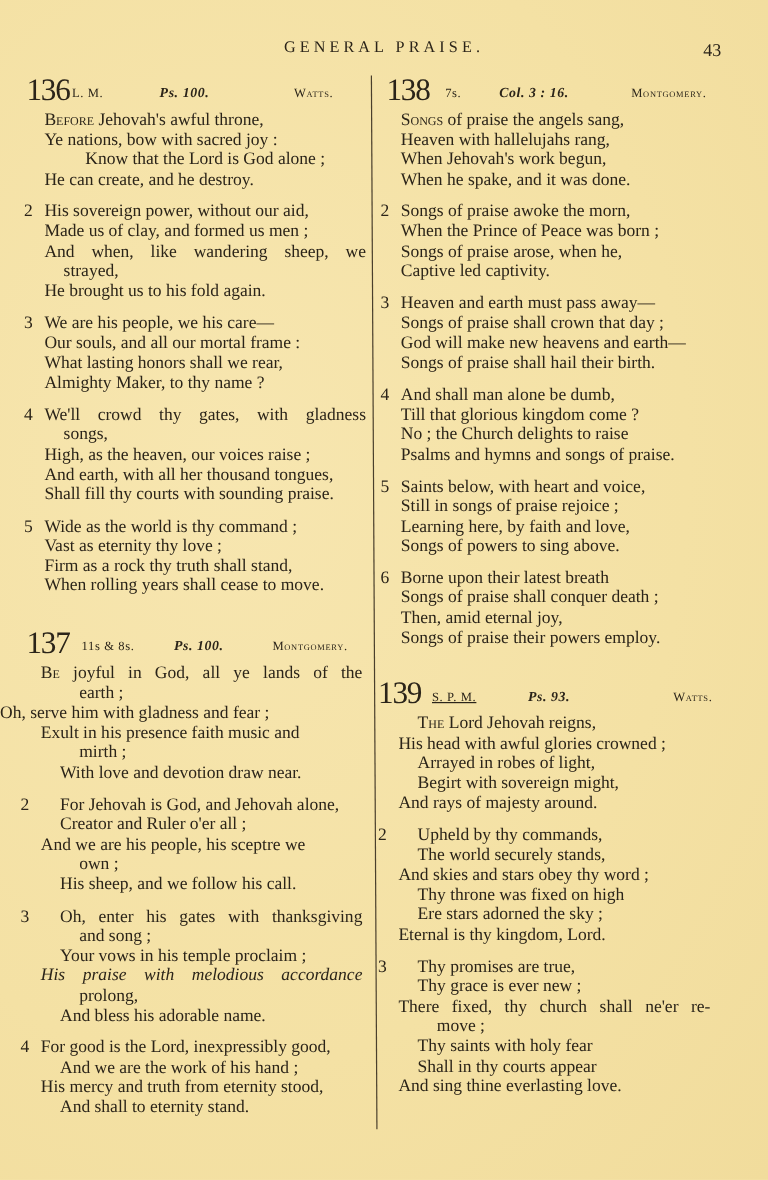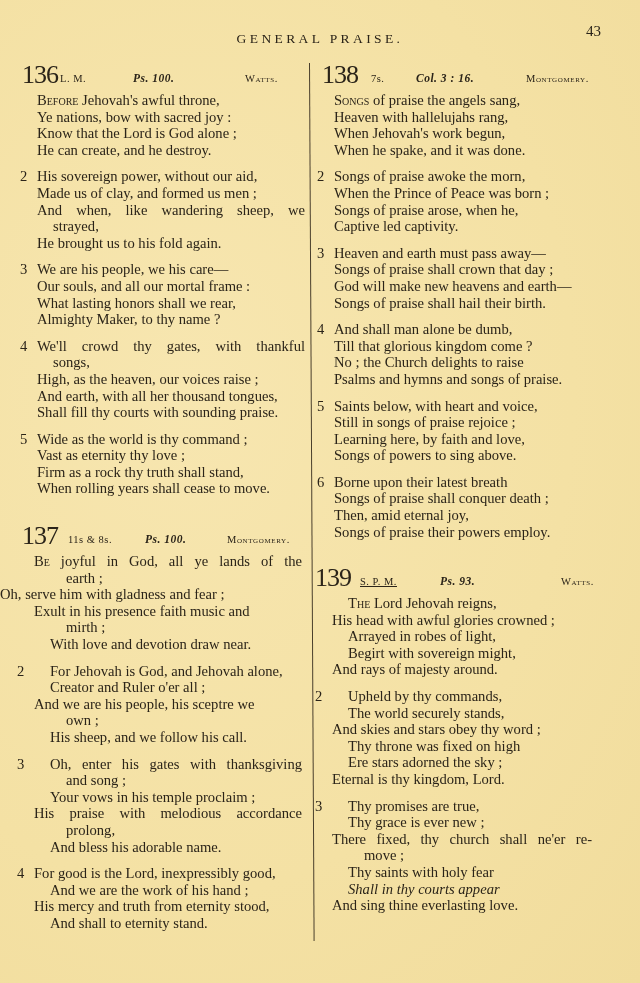--- a/index.html
+++ b/index.html
@@ -11,21 +11,21 @@
     font-family: "DejaVu Serif", "Liberation Serif", serif;
     position: relative;
   }
   .page { position: absolute; left: 0; top: 0; width: 640px; height: 983px; }
   .running-head {
     position: absolute; top: 31px; left: 0; width: 640px;
     text-align: center; font-size: 13.5px; letter-spacing: 3.4px;
     font-family: "Liberation Serif", serif;
   }
   .page-num {
-    position: absolute; top: 23px; left: 586px;
+    position: absolute; top: 35px; left: 586px;
     font-size: 15px; font-family: "Liberation Serif", serif;
   }
   .divider {
     position: absolute; left: 309px; top: 63px; width: 1px; height: 878px;
     background: #4a3f2c; transform: rotate(-0.3deg); transform-origin: top;
   }
   .col { position: absolute; font-family: "Liberation Serif", serif; font-size: 14.6px; }
   .col.left { left: 0; width: 305px; }
   .col.right { left: 312px; width: 300px; }
   .hymn { position: absolute; width: 100%; }
@@ -55,42 +55,42 @@
     <div class="hymn" id="h0" style="top:64px;">
         <div class="hhead">
           <span class="hnum" style="left: 22px;">136</span>
           <span class="hmeter" style="left: 60px;">L. M.</span>
           <span class="href" style="left: 133px;">Ps. 100.</span>
           <span class="hauthor" style="left: 245px;">Watts.</span>
         </div>
         <div class="stanza">
           <div class="line" style="padding-left: 37px;"><span><span class="sc">Before</span><span> Jehovah's awful throne,</span></span></div>
           <div class="line" style="padding-left: 37px;"><span>Ye nations, bow with sacred joy :</span></div>
-          <div class="line" style="padding-left: 37px;"><span>Know that the Lord is God alone ;</span></div>
+          <div class="line" style="padding-left: 37px; text-align: center;"><span>Know that the Lord is God alone ;</span></div>
           <div class="line" style="padding-left: 37px;"><span>He can create, and he destroy.</span></div>
         </div>
         <div class="stanza" style="margin-top: 0px;">
           <div class="line" style="padding-left: 37px;"><span class="vnum" style="left: 20px;">2</span><span>His sovereign power, without our aid,</span></div>
           <div class="line" style="padding-left: 37px;"><span>Made us of clay, and formed us men ;</span></div>
           <div class="line" style="padding-left: 37px;">
             <span class="justify" style="width: 268px;">And when, like wandering sheep, we</span>
           </div>
           <div class="line" style="padding-left: 53px;"><span>strayed,</span></div>
           <div class="line" style="padding-left: 37px;"><span>He brought us to his fold again.</span></div>
         </div>
         <div class="stanza" style="margin-top: 0px;">
           <div class="line" style="padding-left: 37px;"><span class="vnum" style="left: 20px;">3</span><span>We are his people, we his care—</span></div>
           <div class="line" style="padding-left: 37px;"><span>Our souls, and all our mortal frame :</span></div>
           <div class="line" style="padding-left: 37px;"><span>What lasting honors shall we rear,</span></div>
           <div class="line" style="padding-left: 37px;"><span>Almighty Maker, to thy name ?</span></div>
         </div>
         <div class="stanza" style="margin-top: 0px;">
           <div class="line" style="padding-left: 37px;">
             <span class="vnum" style="left: 20px;">4</span>
-            <span class="justify" style="width: 268px;">We'll crowd thy gates, with thankful</span>
+            <span class="justify" style="width: 268px;">We'll crowd thy gates, with gladness</span>
           </div>
           <div class="line" style="padding-left: 53px;"><span>songs,</span></div>
           <div class="line" style="padding-left: 37px;"><span>High, as the heaven, our voices raise ;</span></div>
           <div class="line" style="padding-left: 37px;"><span>And earth, with all her thousand tongues,</span></div>
           <div class="line" style="padding-left: 37px;"><span>Shall fill thy courts with sounding praise.</span></div>
         </div>
         <div class="stanza" style="margin-top: 0px;">
           <div class="line" style="padding-left: 37px;"><span class="vnum" style="left: 20px;">5</span><span>Wide as the world is thy command ;</span></div>
           <div class="line" style="padding-left: 37px;"><span>Vast as eternity thy love ;</span></div>
           <div class="line" style="padding-left: 37px;"><span>Firm as a rock thy truth shall stand,</span></div>
@@ -122,21 +122,21 @@
           <div class="line" style="padding-left: 50px;"><span>His sheep, and we follow his call.</span></div>
         </div>
         <div class="stanza" style="margin-top: 0px;">
           <div class="line" style="padding-left: 50px;">
             <span class="vnum" style="left: 17px;">3</span>
             <span class="justify" style="width: 252px;">Oh, enter his gates with thanksgiving</span>
           </div>
           <div class="line" style="padding-left: 66px;"><span>and song ;</span></div>
           <div class="line" style="padding-left: 50px;"><span>Your vows in his temple proclaim ;</span></div>
           <div class="line" style="padding-left: 34px;">
-            <span class="justify" style="width: 268px;">His praise with melodious accordance</span>
+            <span class="justify" style="width: 268px; font-style: italic;">His praise with melodious accordance</span>
           </div>
           <div class="line" style="padding-left: 66px;"><span>prolong,</span></div>
           <div class="line" style="padding-left: 50px;"><span>And bless his adorable name.</span></div>
         </div>
         <div class="stanza" style="margin-top: 0px;">
           <div class="line" style="padding-left: 34px;"><span class="vnum" style="left: 17px;">4</span><span>For good is the Lord, inexpressibly good,</span></div>
           <div class="line" style="padding-left: 50px;"><span>And we are the work of his hand ;</span></div>
           <div class="line" style="padding-left: 34px;"><span>His mercy and truth from eternity stood,</span></div>
           <div class="line" style="padding-left: 50px;"><span>And shall to eternity stand.</span></div>
         </div>
@@ -210,18 +210,18 @@
           <div class="line" style="padding-left: 20px;"><span>Eternal is thy kingdom, Lord.</span></div>
         </div>
         <div class="stanza" style="margin-top: 0px;">
           <div class="line" style="padding-left: 36px;"><span class="vnum" style="left: 3px;">3</span><span>Thy promises are true,</span></div>
           <div class="line" style="padding-left: 36px;"><span>Thy grace is ever new ;</span></div>
           <div class="line" style="padding-left: 20px;">
             <span class="justify" style="width: 260px;">There fixed, thy church shall ne'er re-</span>
           </div>
           <div class="line" style="padding-left: 52px;"><span>move ;</span></div>
           <div class="line" style="padding-left: 36px;"><span>Thy saints with holy fear</span></div>
-          <div class="line" style="padding-left: 36px; font-style: italic;"><span>Shall in thy courts appear</span></div>
+          <div class="line" style="padding-left: 36px;"><span>Shall in thy courts appear</span></div>
           <div class="line" style="padding-left: 20px;"><span>And sing thine everlasting love.</span></div>
         </div>
       </div>
   </div>
 </div>
 
 </body></html>

